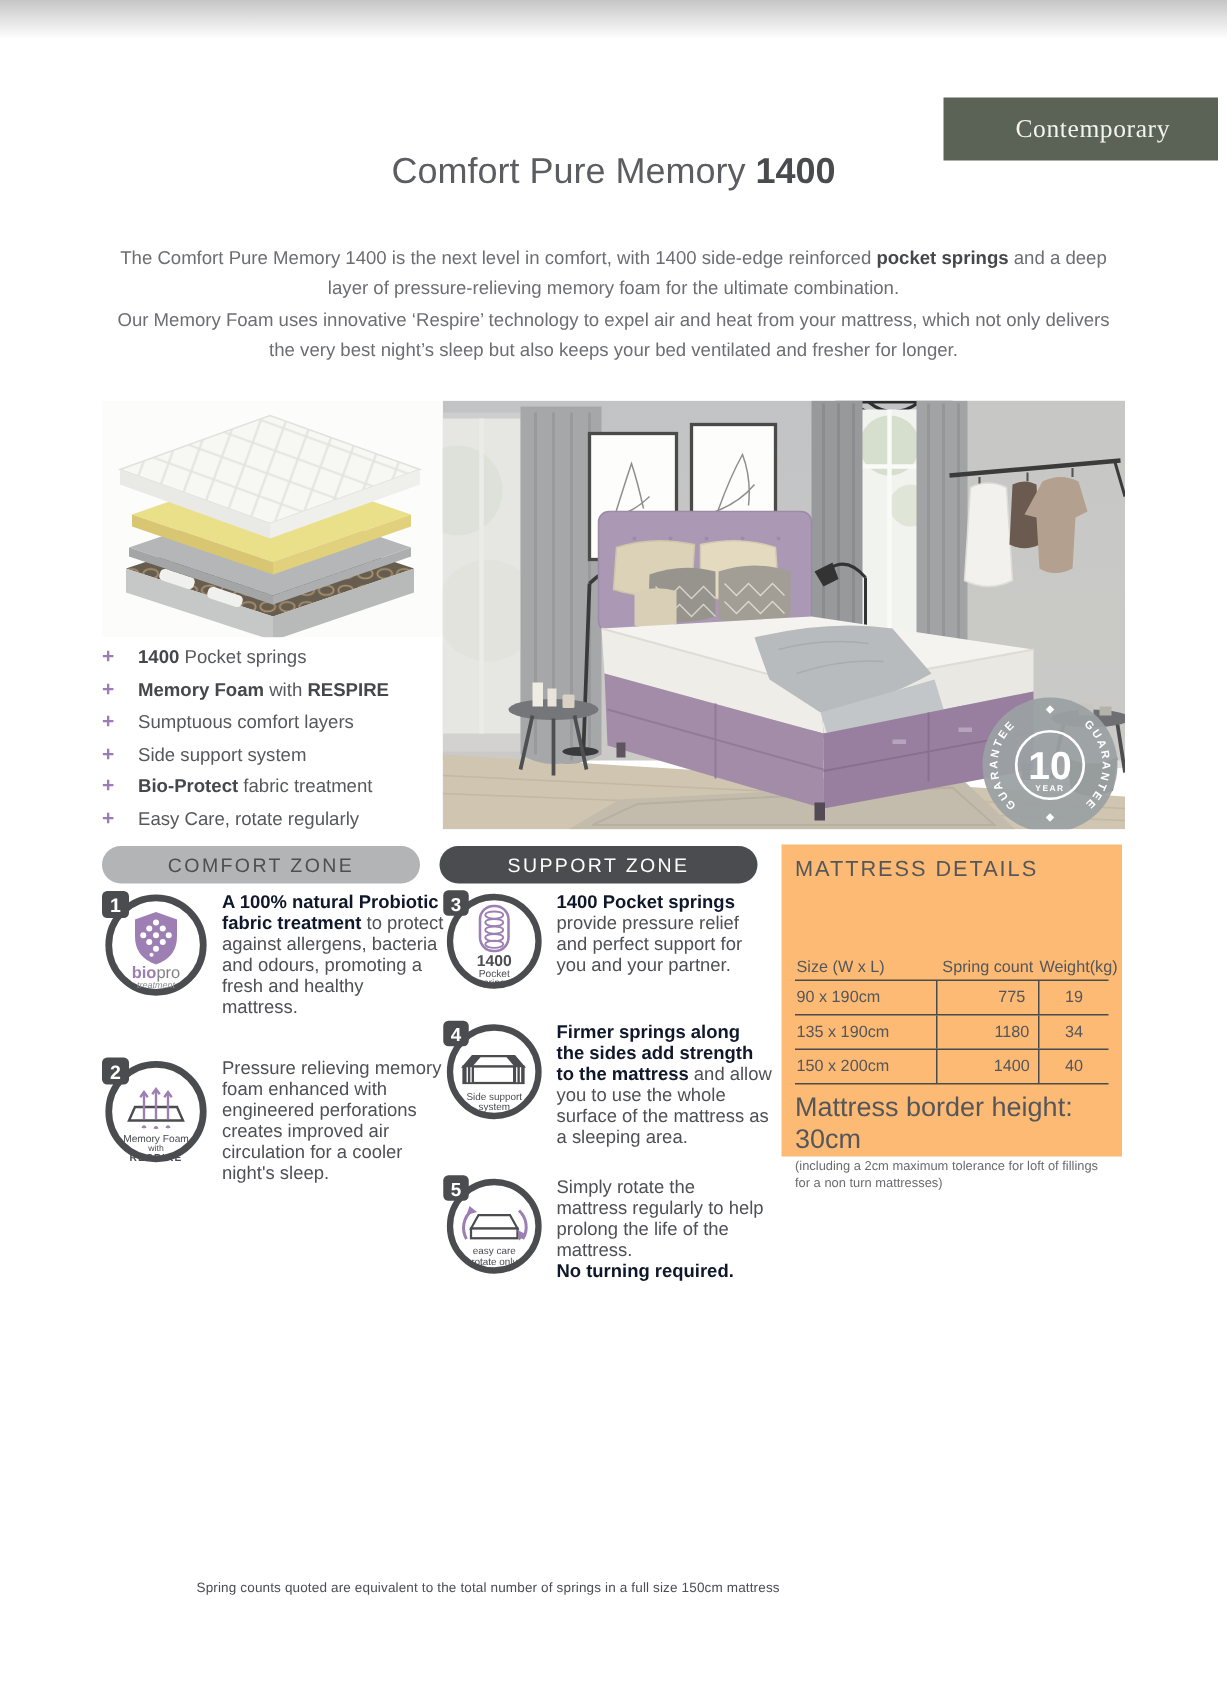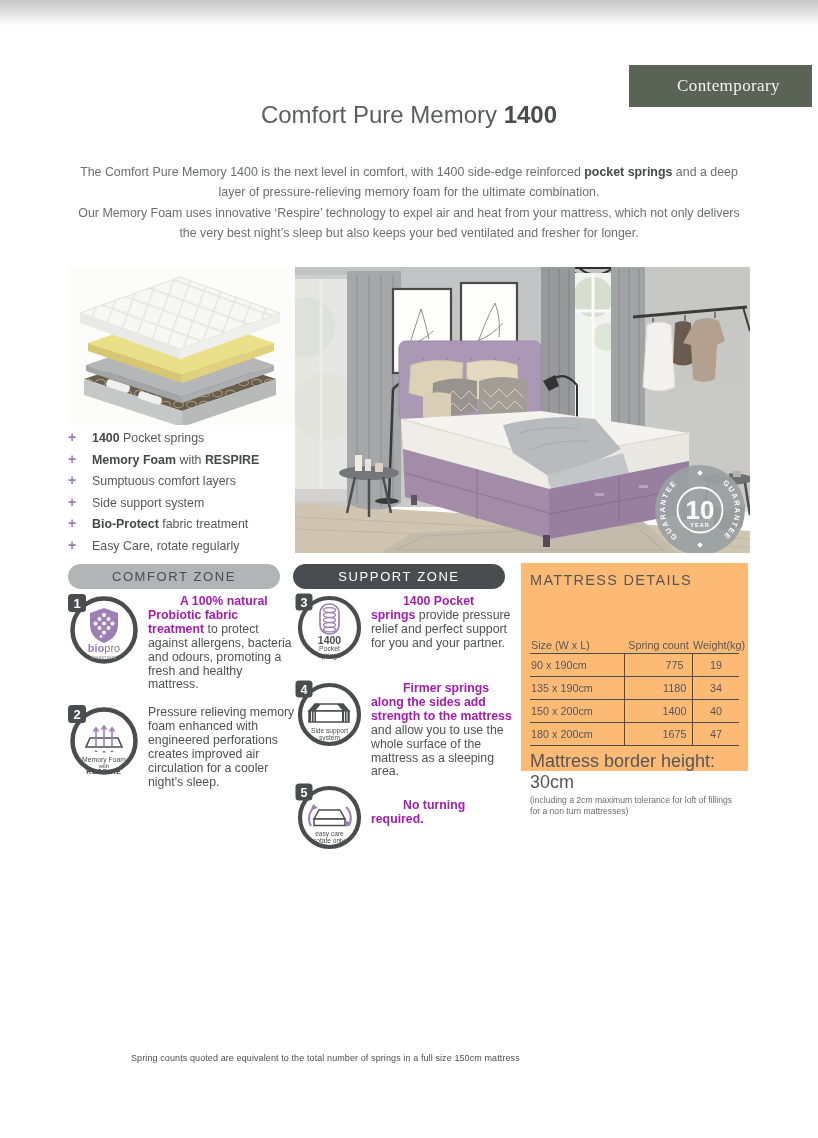--- a/index.html
+++ b/index.html
@@ -18,21 +18,21 @@
   .img-box{position:absolute;overflow:hidden;}
   .features{position:absolute;left:68px;top:431px;width:225px;list-style:none;margin:0;padding:0;}
   .features li{position:relative;padding-left:24px;margin-bottom:6.6px;font-size:12.4px;line-height:15px;color:#57585a;}
   .features .plus{position:absolute;left:0;top:-1px;color:#9b7cb5;font-weight:700;font-size:14px;}
   .pill{position:absolute;top:564px;width:212px;height:25px;border-radius:13px;text-align:center;
         line-height:25px;font-size:13px;letter-spacing:1.6px;}
   .pill.comfort{left:68px;background:#b2b4b6;color:#4d4e52;}
   .pill.support{left:293px;background:#4b4c50;color:#ffffff;}
   .zone-item{position:absolute;}
   .zone-text{position:absolute;font-size:12.3px;line-height:13.9px;color:#4f5054;}
-  .zone-text .b{color:#a21caf;margin-left:32px;}
+  .zone-text .b{color:#0f172a;}
   .details{position:absolute;left:521px;top:563px;width:227px;height:208px;background:#fdba74;
         box-sizing:border-box;padding:9px 9px 0 9px;}
   .details h3{margin:0 0 7px 0;font-size:14.5px;font-weight:400;letter-spacing:1.3px;color:#55565a;}
   .tbl{width:100%;font-size:10.8px;color:#55565a;margin-top:48px;}
   .tr{display:flex;align-items:center;}
   .c1{width:45%;text-align:left;padding-left:1px;box-sizing:border-box;}
   .c2{width:33%;text-align:center;box-sizing:border-box;}
   .c3{width:22%;text-align:center;box-sizing:border-box;}
   .thead{height:17px;border-bottom:1.3px solid #4a4b4d;}
   .trow{height:22px;border-bottom:1.3px solid #4a4b4d;}
@@ -319,21 +319,21 @@
       </g>
       <g fill="#9d7fb3">
         <polygon points="18,21 23,25 16,27"></polygon>
         <polygon points="56,40 51,44 50,37"></polygon>
       </g>
       <text x="34.5" y="53" text-anchor="middle" font-size="6.6" fill="#4b4c50">easy care</text>
       <text x="34.5" y="60" text-anchor="middle" font-size="6.6" fill="#4b4c50">rotate only</text>
       <rect x="0.5" y="0.5" width="17" height="17" rx="3.5" fill="#4b4c50"></rect>
       <text x="9" y="14" text-anchor="middle" font-size="12.5" font-weight="700" fill="#ffffff">5</text>
     </svg>
-    <div class="zone-text" style="left:76px;top:2px;width:142px;"><br><span class="b">No turning required.</span></div>
+    <div class="zone-text" style="left:76px;top:2px;width:142px;"><span>Simply rotate the mattress regularly to help prolong the life of the mattress.</span><br><span class="b">No turning required.</span></div>
   </div>
 
   <div class="details">
     <h3>MATTRESS DETAILS</h3>
     <div class="tbl">
       <div class="tr thead">
         <div class="c1">Size (W x L)</div>
         <div class="c2" style="border:none;">Spring count</div>
         <div class="c3">Weight(kg)</div>
       </div>
@@ -345,24 +345,19 @@
       <div class="tr trow">
         <div class="c1">135 x 190cm</div>
         <div class="c2">1180</div>
         <div class="c3">34</div>
       </div>
       <div class="tr trow">
         <div class="c1">150 x 200cm</div>
         <div class="c2">1400</div>
         <div class="c3">40</div>
       </div>
-      <div class="tr trow">
-        <div class="c1">180 x 200cm</div>
-        <div class="c2">1675</div>
-        <div class="c3">47</div>
-      </div>
     </div>
     <div class="bh">Mattress border height: 30cm</div>
     <div class="bh-note">(including a 2cm maximum tolerance for loft of fillings for a non turn mattresses)</div>
   </div>
 
   <div class="footnote">Spring counts quoted are equivalent to the total number of springs in a full size 150cm mattress</div>
 </div>
 
 </body></html>

